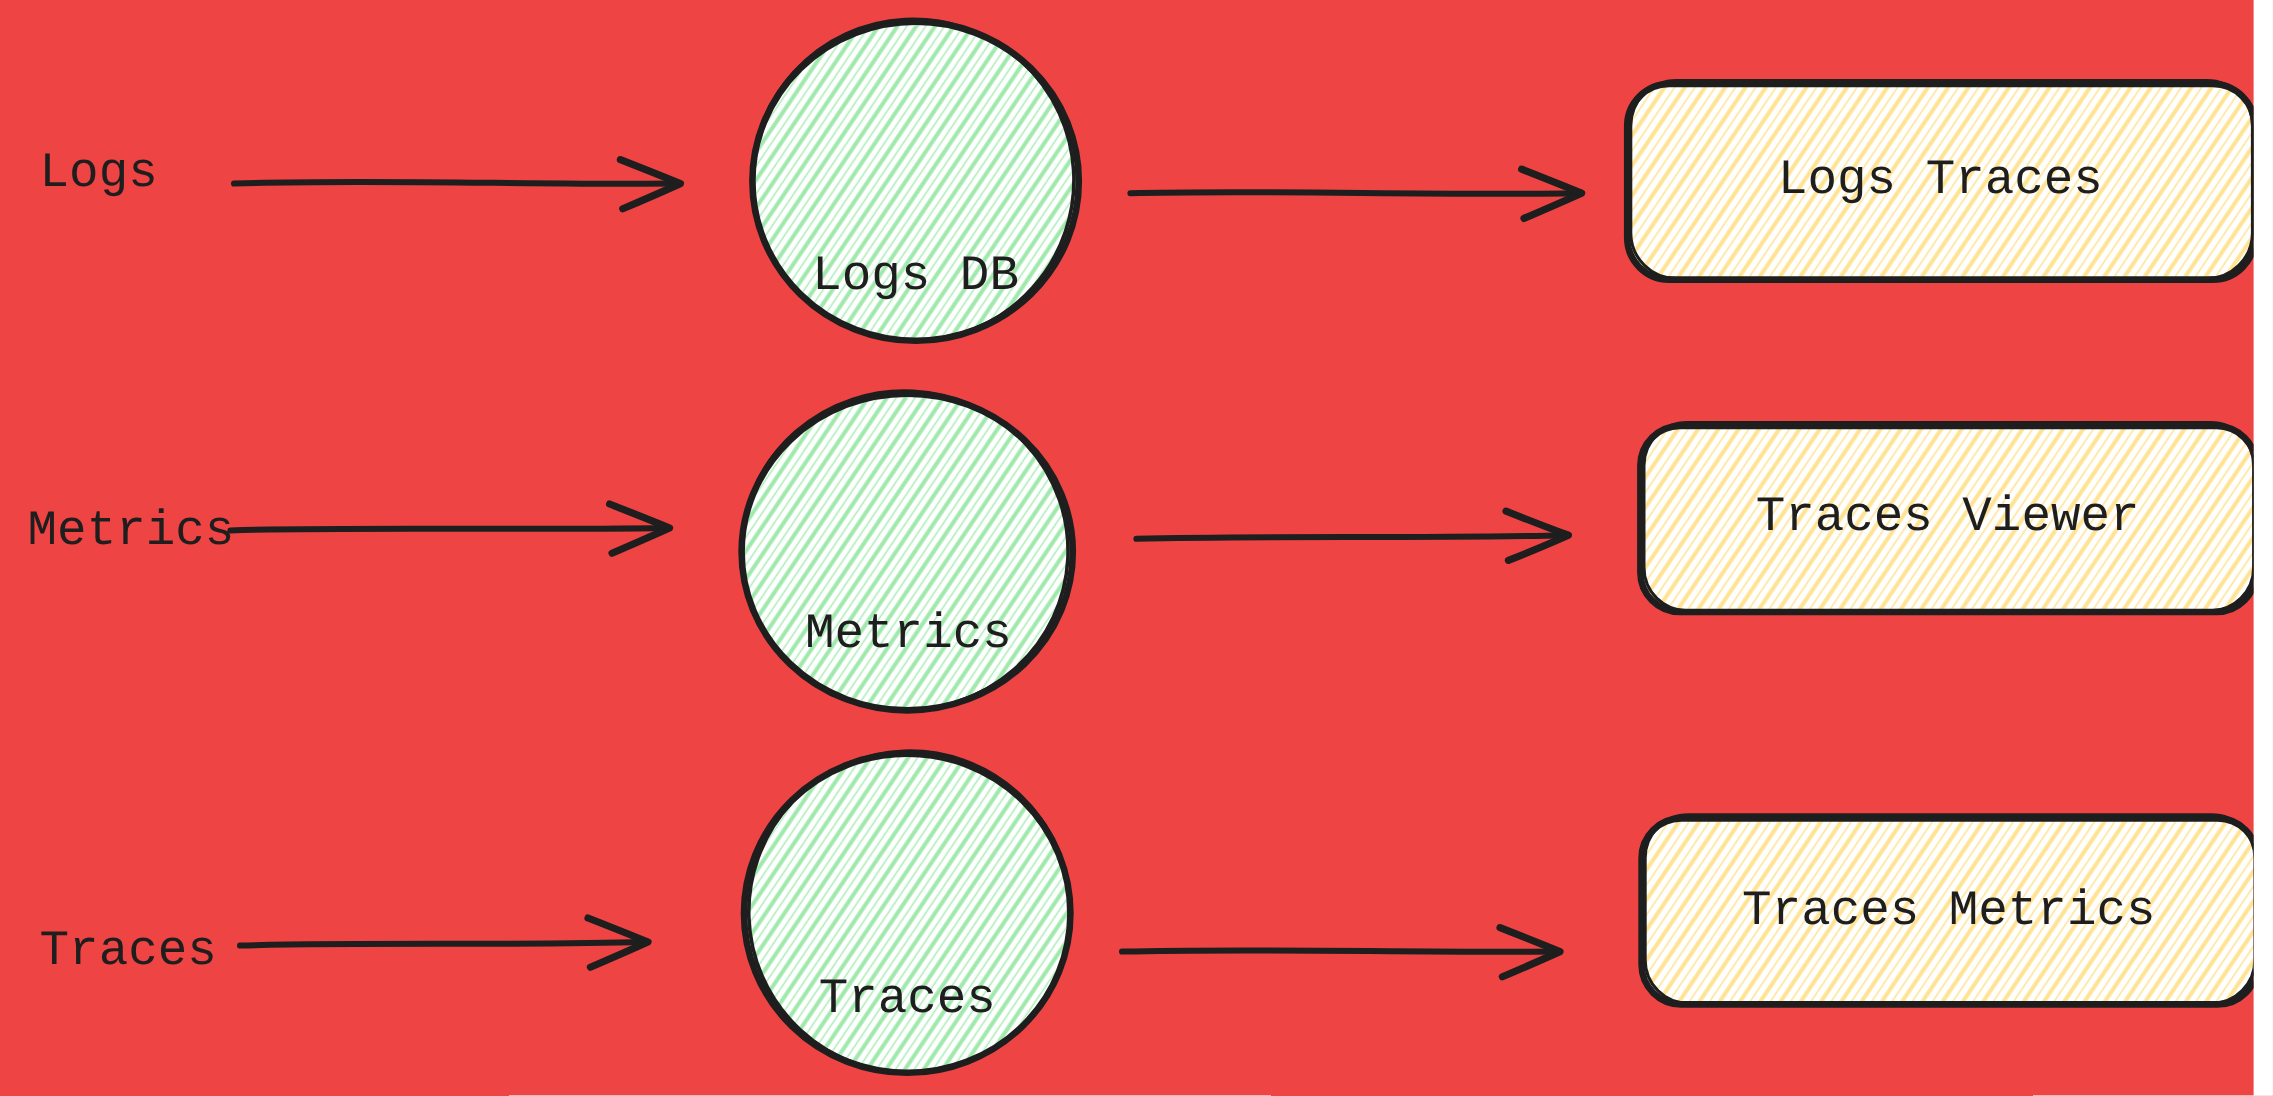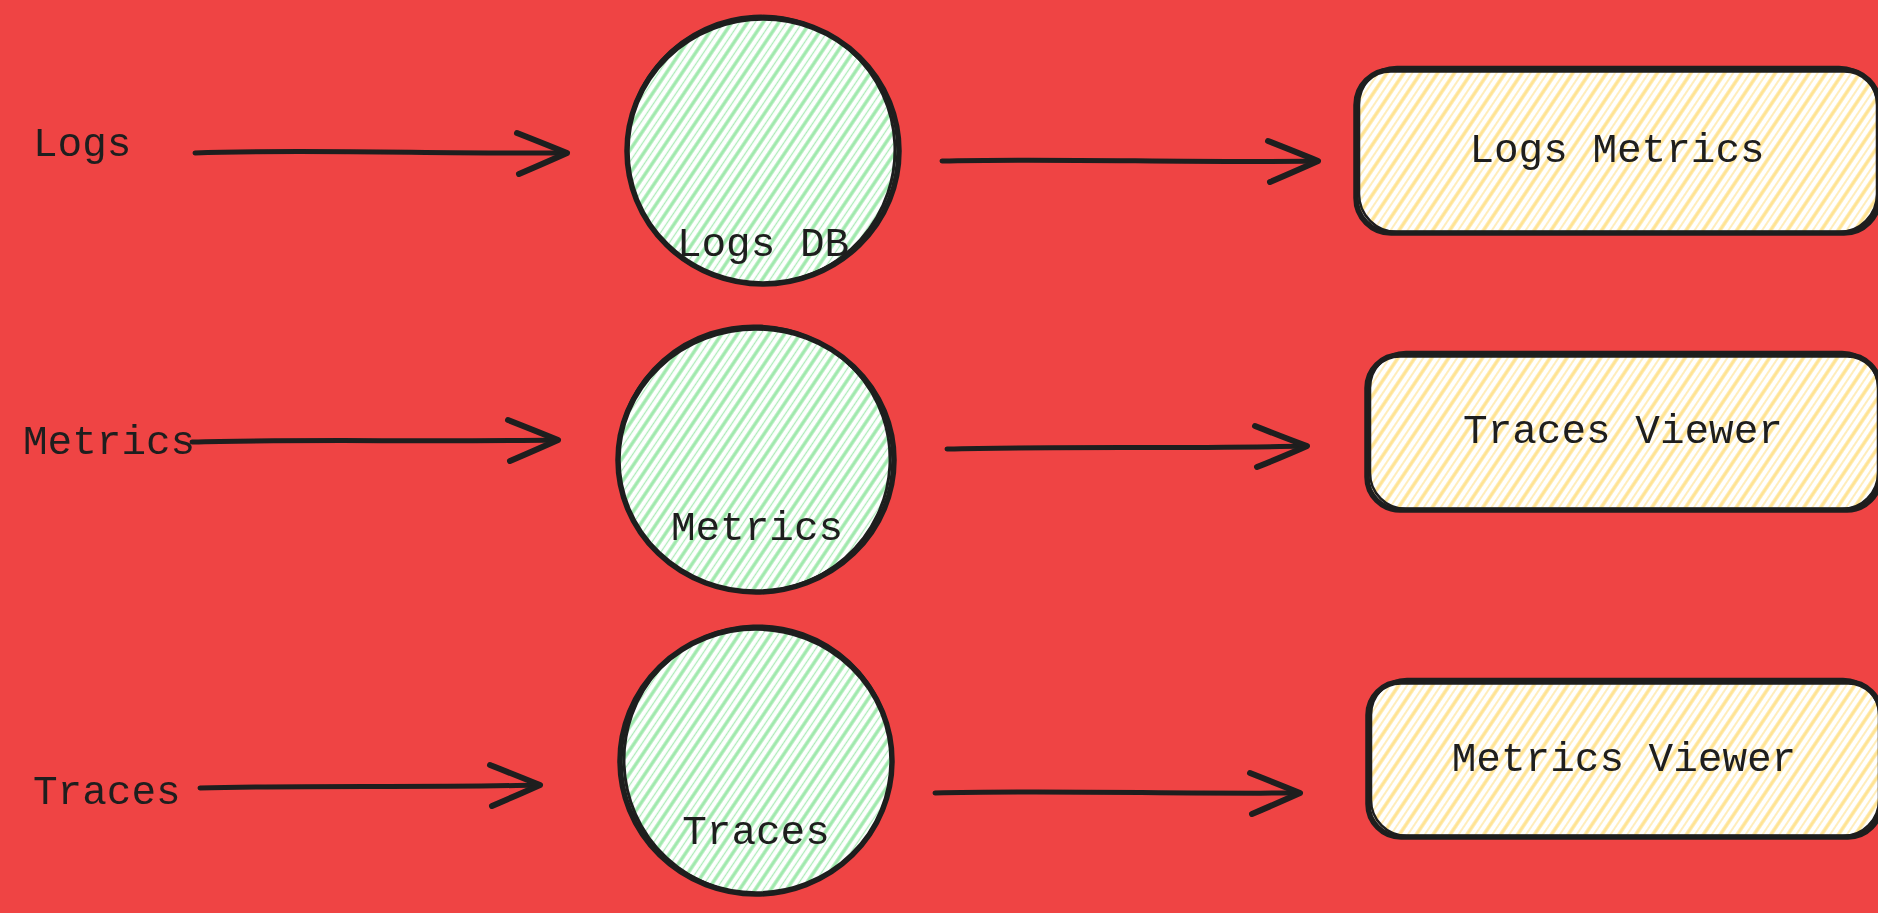--- a/index.html
+++ b/index.html
@@ -41,34 +41,34 @@
 
     <svg class="arrow" style="left:185px;top:113px;" width="402" height="80">
       <path class="al" d="M10,40 C110,36 260,41 380,40"></path>
       <path class="ah" d="M332,20 Q365,33 382,40 Q362,49 334,61"></path>
     </svg>
 
     <svg class="shape" style="left:615px;top:6px;" width="298" height="292">
       <ellipse cx="148" cy="145" rx="136" ry="133" fill="url(#hatchGreen)" stroke="#1e1e1e" stroke-width="5.5"></ellipse>
       <ellipse class="outline" cx="146" cy="144" rx="134" ry="134" stroke-width="3" transform="rotate(-3 148 145)"></ellipse>
     </svg>
-    <div class="lbl center" style="left:623px;top:125px;width:280px;">
+    <div class="lbl center" style="left:623px;top:111px;width:280px;">
       <span class="line">Logs DB</span>
     </div>
 
     <svg class="arrow" style="left:932px;top:121px;" width="400" height="80">
       <path class="al" d="M10,40 C120,37 260,42 384,40"></path>
       <path class="ah" d="M336,20 Q369,33 386,40 Q366,49 338,61"></path>
     </svg>
 
     <svg class="shape" style="left:1344px;top:58px;" width="548" height="188">
       <rect x="12" y="12" width="523" height="163" rx="35" fill="url(#hatchYellow)" stroke="#1e1e1e" stroke-width="5.5"></rect>
       <rect class="outline" x="15" y="9" width="518" height="165" rx="38" stroke-width="2.5"></rect>
     </svg>
-    <div class="lbl center" style="left:1417px;top:127px;width:400px;">Logs Metrics</div>
+    <div class="lbl center" style="left:1417px;top:127px;width:400px;">Logs Traces</div>
   </div>
 
   <div>
     <div class="lbl" style="left:23px;top:419px;">Metrics</div>
 
     <svg class="arrow" style="left:182px;top:400px;" width="392" height="80">
       <path class="al" d="M10,42 C110,39 250,42 374,40"></path>
       <path class="ah" d="M326,20 Q359,33 376,40 Q356,49 328,61"></path>
     </svg>
 
@@ -112,16 +112,16 @@
 
     <svg class="arrow" style="left:925px;top:753px;" width="390" height="80">
       <path class="al" d="M10,40 C120,37 250,41 373,40"></path>
       <path class="ah" d="M325,20 Q358,33 375,40 Q355,49 327,61"></path>
     </svg>
 
     <svg class="shape" style="left:1356px;top:670px;" width="538" height="180">
       <rect x="12" y="12" width="513" height="155" rx="33" fill="url(#hatchYellow)" stroke="#1e1e1e" stroke-width="5.5"></rect>
       <rect class="outline" x="15" y="9" width="508" height="157" rx="36" stroke-width="2.5"></rect>
     </svg>
-    <div class="lbl center" style="left:1424px;top:736px;width:400px;">Metrics Viewer</div>
+    <div class="lbl center" style="left:1424px;top:736px;width:400px;">Traces Metrics</div>
   </div>
 
 </div>
 
 </body></html>

